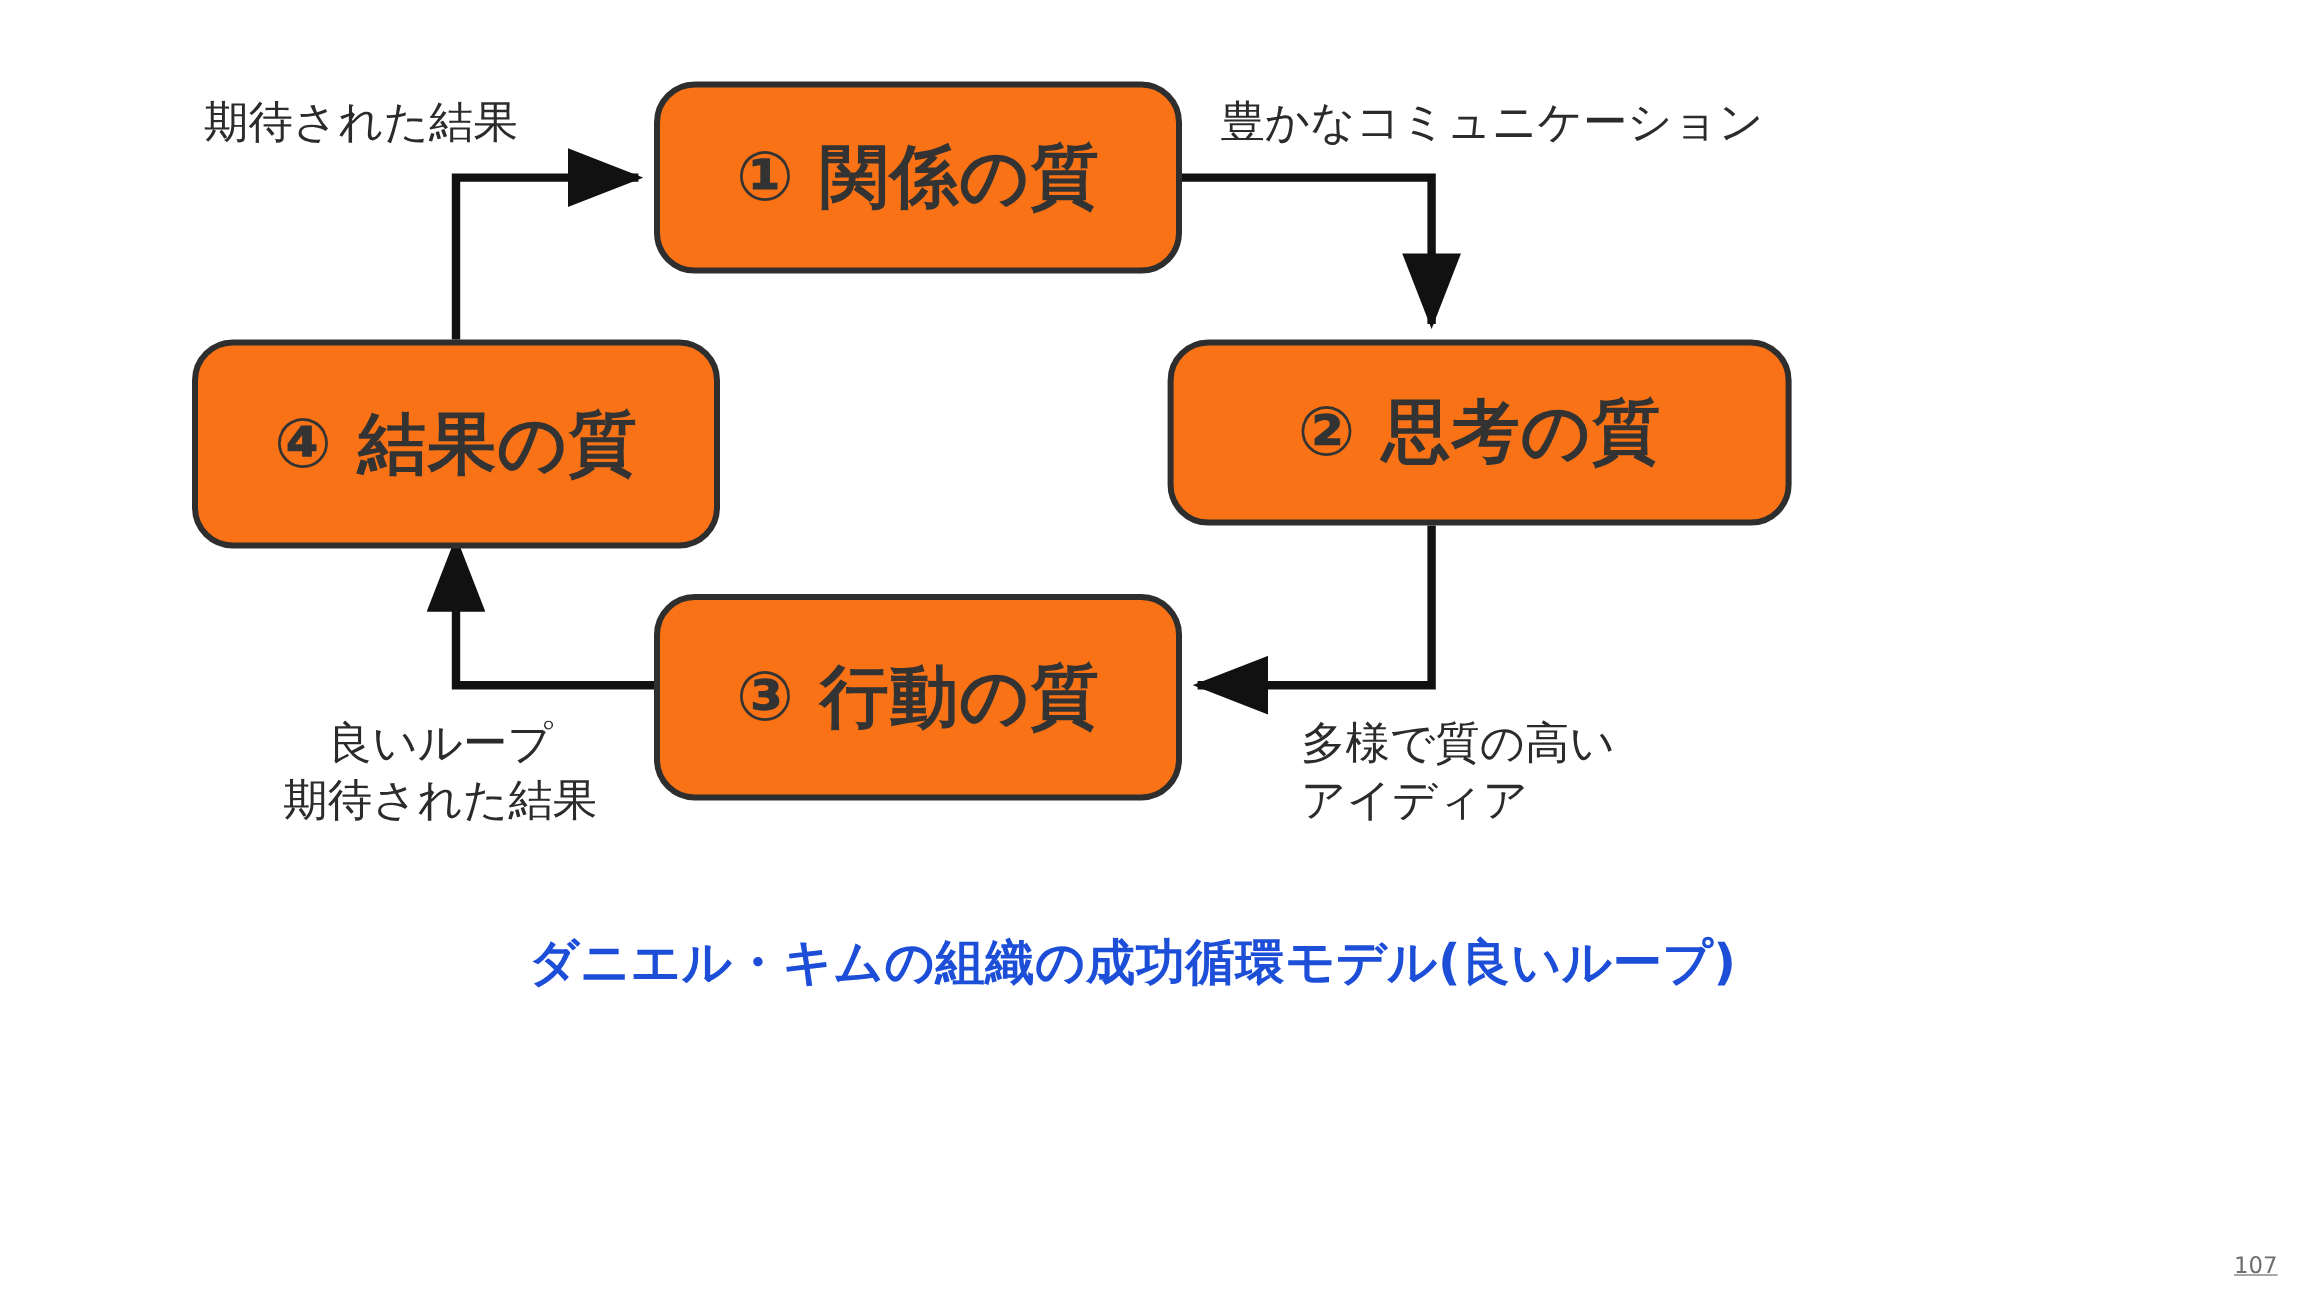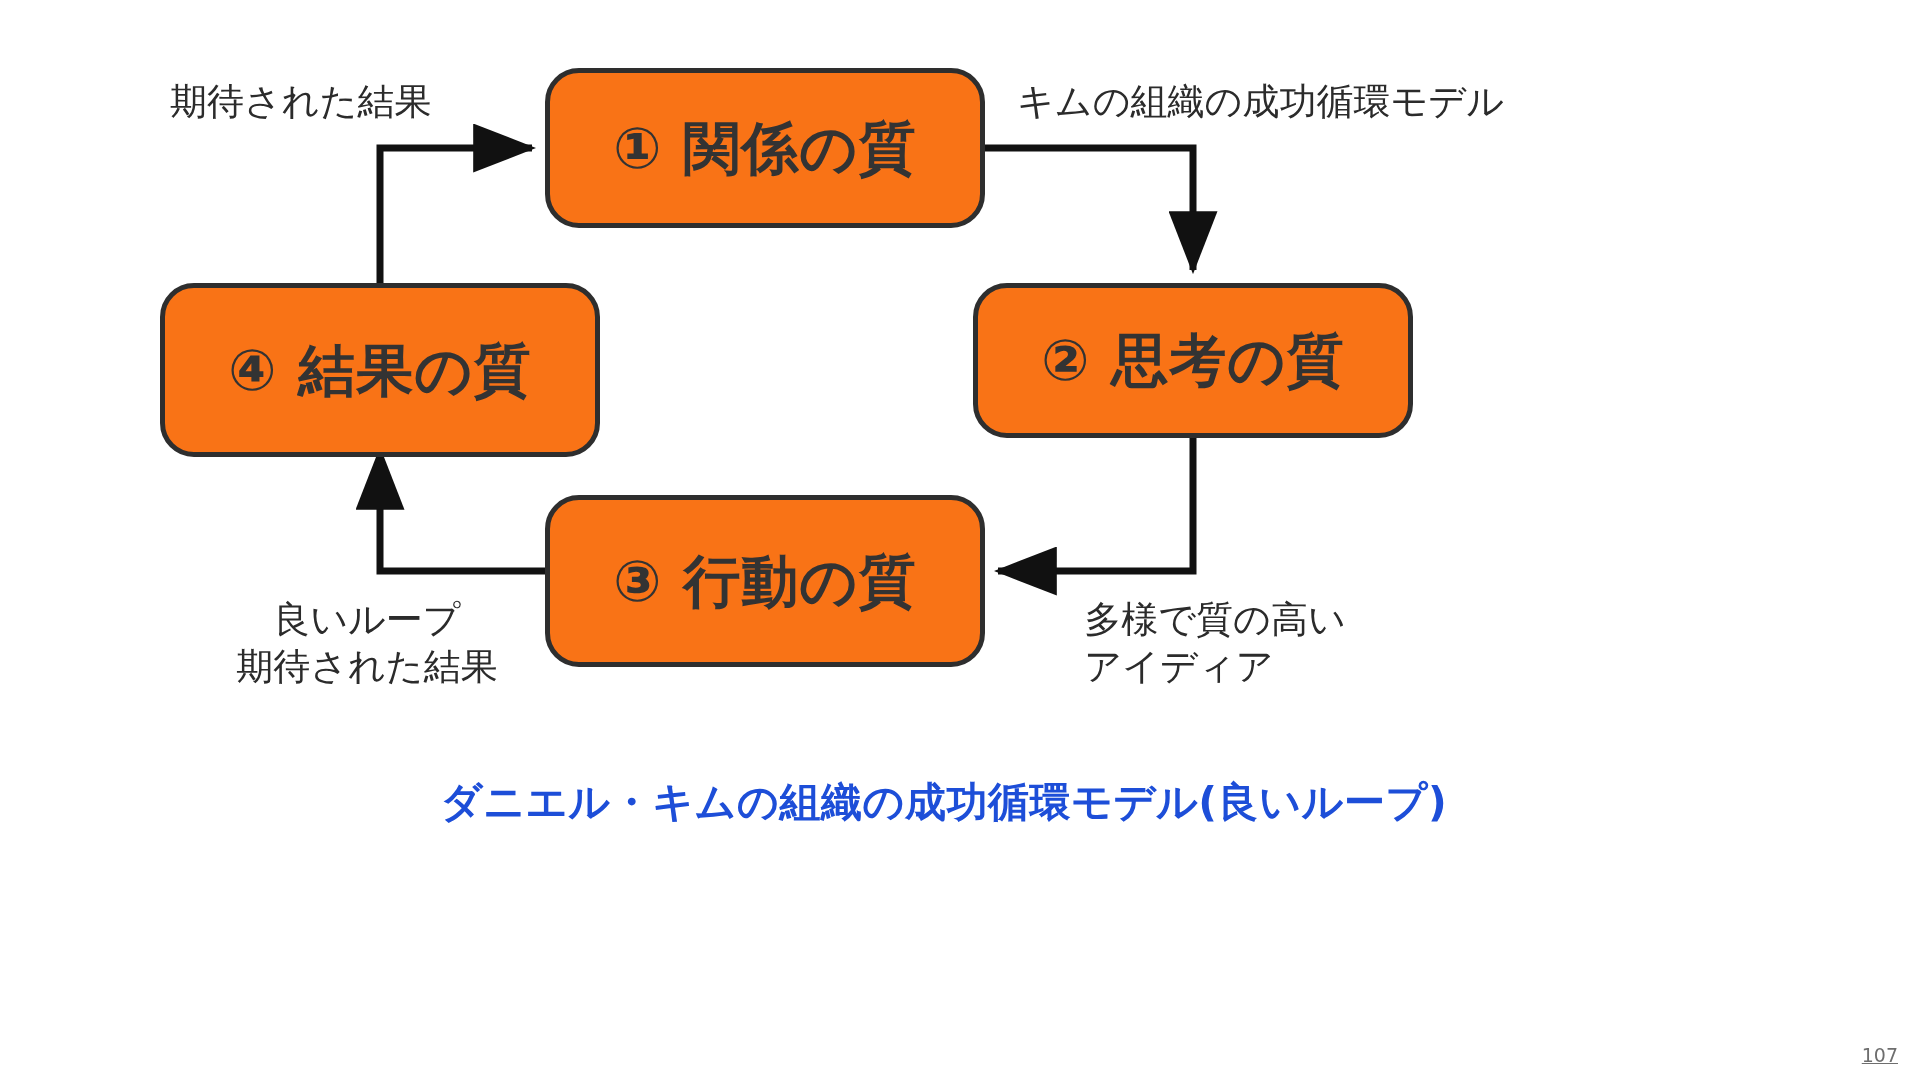--- a/index.html
+++ b/index.html
@@ -49,21 +49,21 @@
   .node-label {
     font-weight: bold;
     font-size: 57px;
     letter-spacing: 1px;
     color: #333333;
     white-space: nowrap;
     line-height: 1;
   }
 
   #node-1 { left: 545px;  top: 68px;  width: 440px; height: 160px; }
-  #node-2 { left: 973px;  top: 283px; width: 440px; height: 155px; }
+  #node-2 { left: 973px;  top: 283px; width: 520px; height: 155px; }
   #node-3 { left: 545px;  top: 495px; width: 440px; height: 172px; }
   #node-4 { left: 160px;  top: 283px; width: 440px; height: 174px; }
 
   
   .edge-label {
     position: absolute;
     font-size: 37px;
     line-height: 1.28;
     color: #2b2b2b;
     white-space: nowrap;
@@ -133,21 +133,21 @@
 
   <div class="node" id="node-4">
     <span class="node-label">④ 結果の質</span>
   </div>
 
   <div class="edge-label" id="edge-label-expected">
     <span class="line">期待された結果</span>
   </div>
 
   <div class="edge-label" id="edge-label-communication">
-    <span class="line">キムの組織の成功循環モデル</span>
+    <span class="line">豊かなコミュニケーション</span>
   </div>
 
   <div class="edge-label" id="edge-label-ideas" style="text-align: left; left: 1084.2px;">
     <span class="line">多様で質の高い</span>
     <span class="line">アイディア</span>
   </div>
 
   <div class="edge-label" id="edge-label-action" style="text-align: center; left: 236.133px;">
     <span class="line">良いループ</span>
     <span class="line">期待された結果</span>

